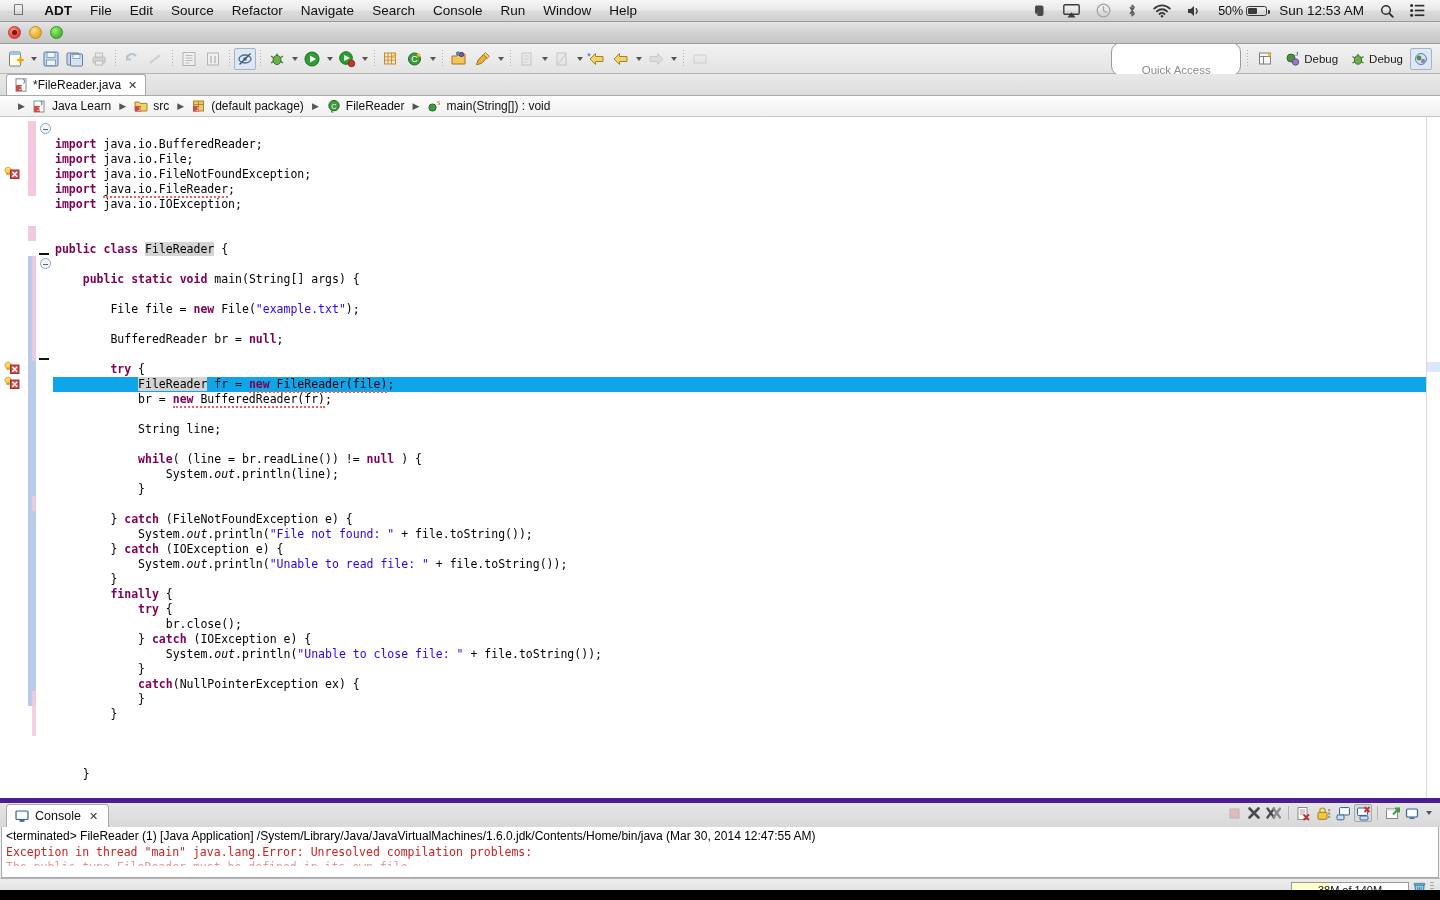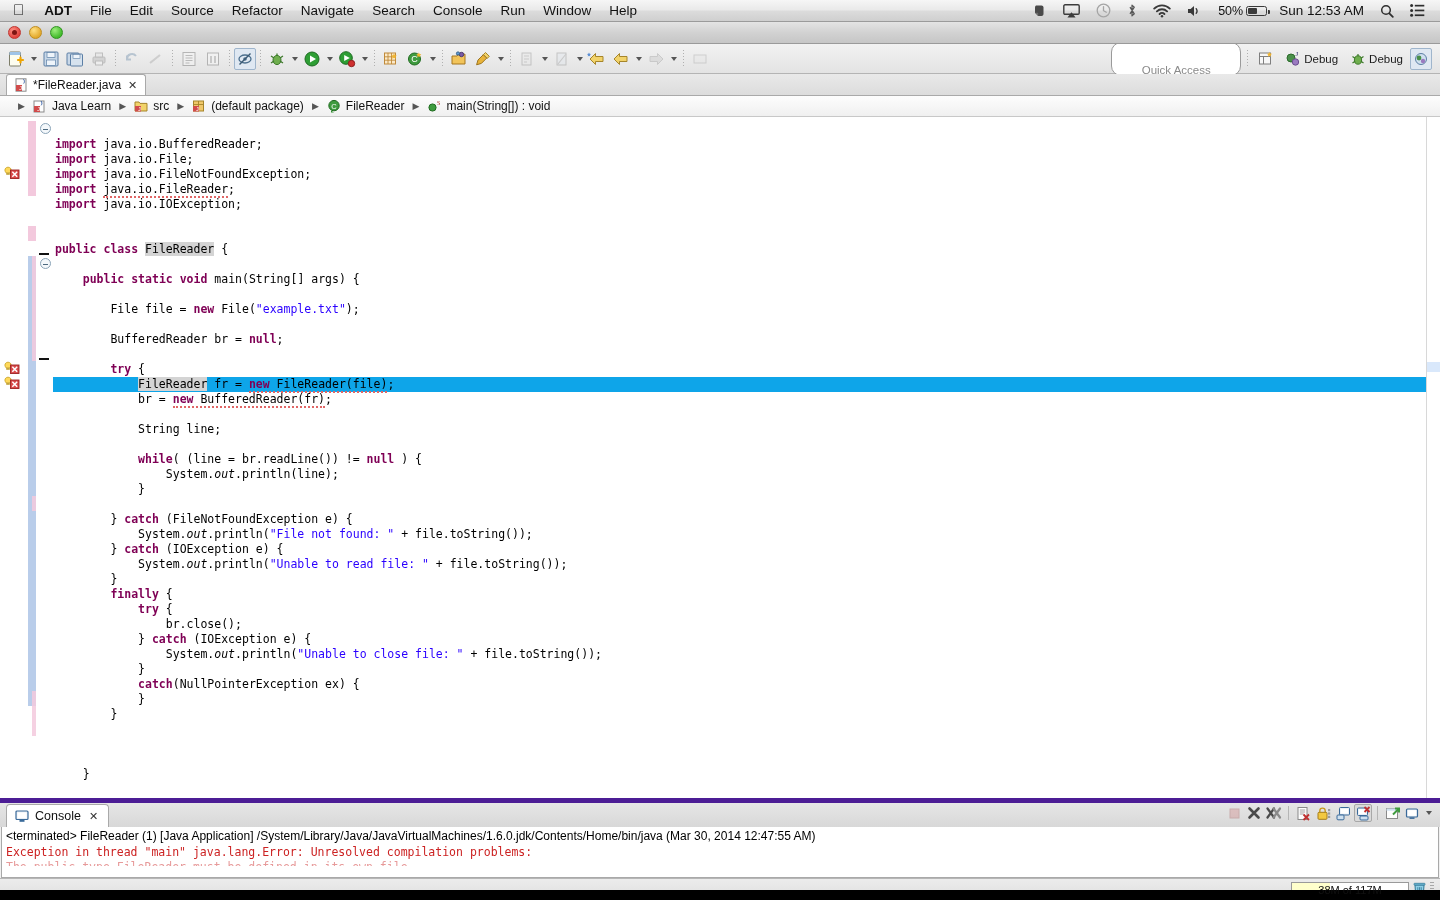--- a/index.html
+++ b/index.html
@@ -663,21 +663,21 @@
         <div class="cline-meta">&lt;terminated&gt; FileReader (1) [Java Application] /System/Library/Java/JavaVirtualMachines/1.6.0.jdk/Contents/Home/bin/java (Mar 30, 2014 12:47:55 AM)</div>
         <div class="cline-err">Exception in thread "main" java.lang.Error: Unresolved compilation problems: </div>
         <div class="cline-clip">    The public type FileReader must be defined in its own file</div>
       </div>
   </div>
 
   <div id="statusbar">
     <div id="heapwrap">
       <div id="heapbar">
         <div id="heapfill"></div>
-        <span id="heaplabel">38M of 117M</span>
+        <span id="heaplabel">38M of 140M</span>
       </div>
       <div>
         <svg width="15" height="16" viewBox="0 0 15 16">
             <path d="M3 4h9l-.8 10.5H3.8z" fill="#8fd0e8" stroke="#3a7f9c" stroke-width="1.1"></path>
             <rect x="2" y="2.3" width="11" height="1.8" rx=".6" fill="#6fb9d6" stroke="#3a7f9c" stroke-width=".8"></rect>
             <path d="M5.8 6.2v6.5M7.5 6.2v6.5M9.2 6.2v6.5" stroke="#3a7f9c" stroke-width=".9"></path>
           </svg>
       </div>
       <div class="heapdots"></div>
     </div>

